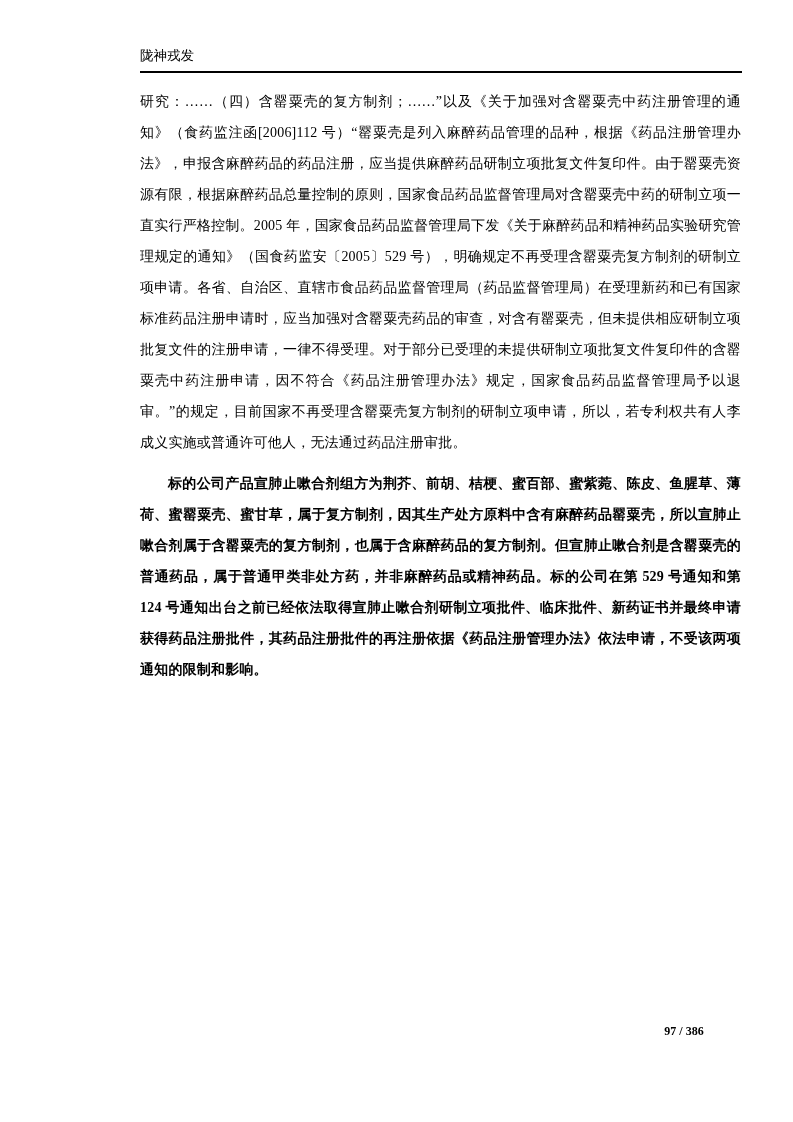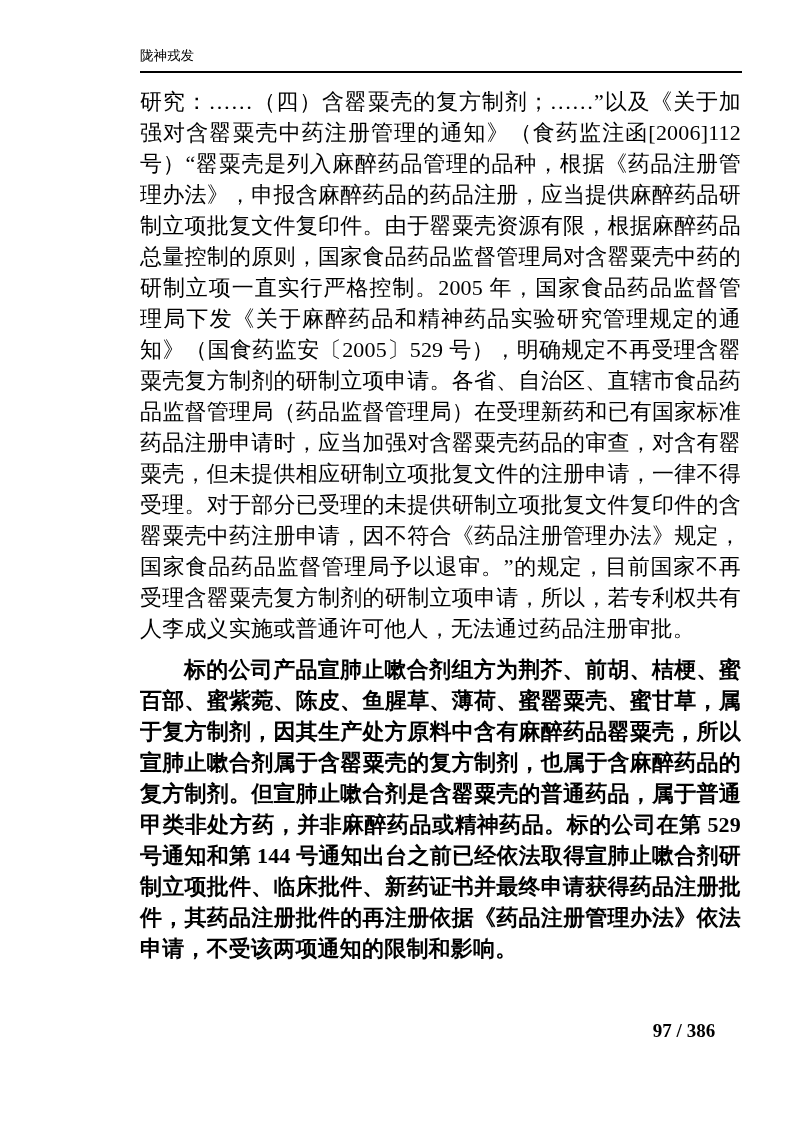--- a/index.html
+++ b/index.html
@@ -36,21 +36,21 @@
     padding-bottom: 5px;
     border-bottom: 2px solid #000000;
   }
   .header .h-left { white-space: nowrap; }
   .header .h-right { white-space: nowrap; }
   .doc-body {
     position: absolute;
     left: 96px;
     top: 86px;
     width: 601px;
-    font-size: 22px;
+    font-size: 14px;
     line-height: 31px;
     text-align: justify;
     text-justify: inter-ideograph;
     letter-spacing: 0.2px;
   }
   p.para {
     margin: 0;
   }
   p.para + p.para {
     margin-top: 10px;
@@ -60,36 +60,36 @@
   }
   p.para.indent {
     text-indent: 2em;
   }
   .footer {
     position: absolute;
     left: 598px;
     top: 1020px;
     width: 84px;
     text-align: center;
-    font-size: 19px;
+    font-size: 12px;
     font-weight: bold;
     line-height: 22px;
   }
 </style>
 </head>
 <body>
 
 <div class="page">
 
   <div class="header">
     <span class="h-left">陇神戎发</span>
   </div>
 
   <div class="doc-body">
     <p class="para normal">研究：……（四）含罂粟壳的复方制剂；……”以及《关于加强对含罂粟壳中药注册管理的通知》（食药监注函[2006]112 号）“罂粟壳是列入麻醉药品管理的品种，根据《药品注册管理办法》，申报含麻醉药品的药品注册，应当提供麻醉药品研制立项批复文件复印件。由于罂粟壳资源有限，根据麻醉药品总量控制的原则，国家食品药品监督管理局对含罂粟壳中药的研制立项一直实行严格控制。2005 年，国家食品药品监督管理局下发《关于麻醉药品和精神药品实验研究管理规定的通知》（国食药监安〔2005〕529 号），明确规定不再受理含罂粟壳复方制剂的研制立项申请。各省、自治区、直辖市食品药品监督管理局（药品监督管理局）在受理新药和已有国家标准药品注册申请时，应当加强对含罂粟壳药品的审查，对含有罂粟壳，但未提供相应研制立项批复文件的注册申请，一律不得受理。对于部分已受理的未提供研制立项批复文件复印件的含罂粟壳中药注册申请，因不符合《药品注册管理办法》规定，国家食品药品监督管理局予以退审。”的规定，目前国家不再受理含罂粟壳复方制剂的研制立项申请，所以，若专利权共有人李成义实施或普通许可他人，无法通过药品注册审批。</p>
-    <p class="para bold-kai indent">标的公司产品宣肺止嗽合剂组方为荆芥、前胡、桔梗、蜜百部、蜜紫菀、陈皮、鱼腥草、薄荷、蜜罂粟壳、蜜甘草，属于复方制剂，因其生产处方原料中含有麻醉药品罂粟壳，所以宣肺止嗽合剂属于含罂粟壳的复方制剂，也属于含麻醉药品的复方制剂。但宣肺止嗽合剂是含罂粟壳的普通药品，属于普通甲类非处方药，并非麻醉药品或精神药品。标的公司在第 529 号通知和第 144 号通知出台之前已经依法取得宣肺止嗽合剂研制立项批件、临床批件、新药证书并最终申请获得药品注册批件，其药品注册批件的再注册依据《药品注册管理办法》依法申请，不受该两项通知的限制和影响。</p>
+    <p class="para bold-kai indent">标的公司产品宣肺止嗽合剂组方为荆芥、前胡、桔梗、蜜百部、蜜紫菀、陈皮、鱼腥草、薄荷、蜜罂粟壳、蜜甘草，属于复方制剂，因其生产处方原料中含有麻醉药品罂粟壳，所以宣肺止嗽合剂属于含罂粟壳的复方制剂，也属于含麻醉药品的复方制剂。但宣肺止嗽合剂是含罂粟壳的普通药品，属于普通甲类非处方药，并非麻醉药品或精神药品。标的公司在第 529 号通知和第 124 号通知出台之前已经依法取得宣肺止嗽合剂研制立项批件、临床批件、新药证书并最终申请获得药品注册批件，其药品注册批件的再注册依据《药品注册管理办法》依法申请，不受该两项通知的限制和影响。</p>
   </div>
 
   <div class="footer">
     <span>97 / 386</span>
   </div>
 
 </div>
 
 </body></html>

